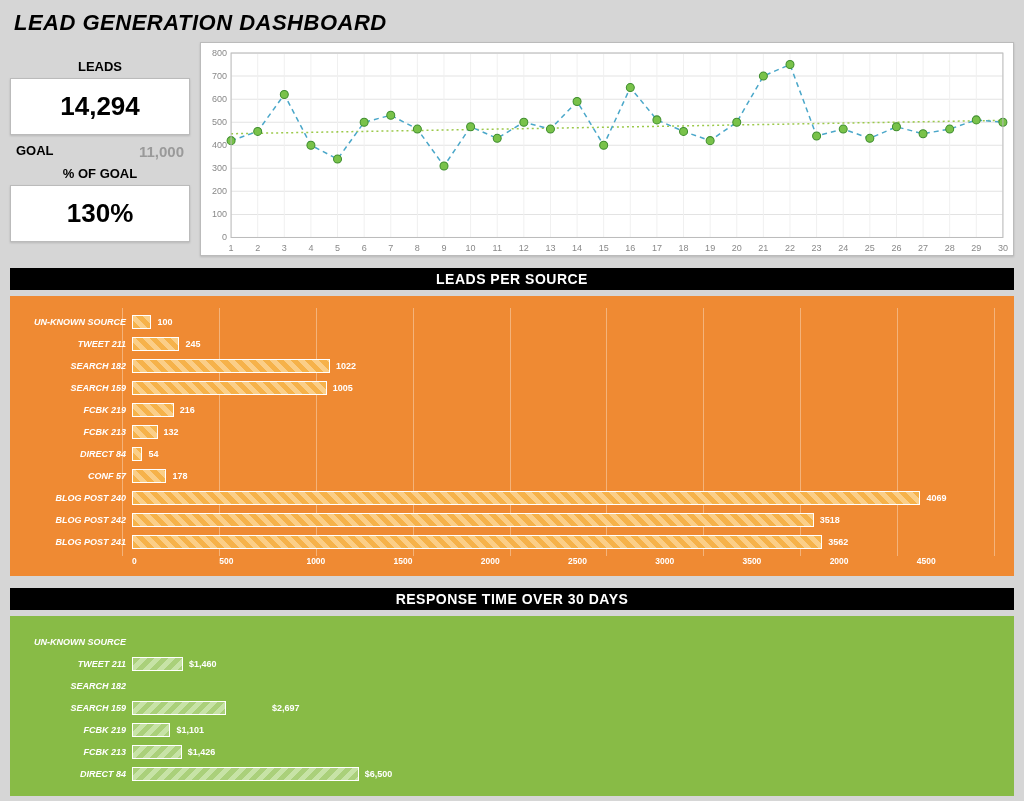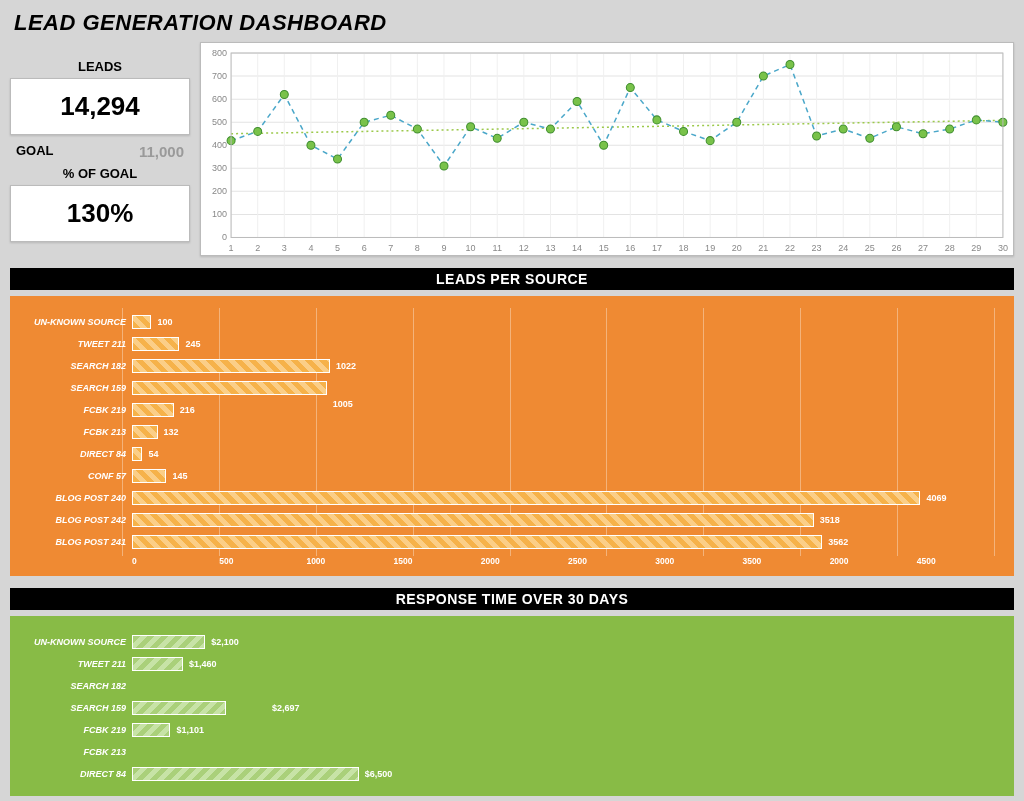--- a/index.html
+++ b/index.html
@@ -299,21 +299,21 @@
         <div class="hbar-cat">SEARCH 182</div>
         <div class="hbar-track">
           <div class="hbar-bar orange-bar" style="width: 22.7111%;"></div>
           <div class="hbar-val" style="left: calc(22.7111% + 6px);">1022</div>
         </div>
       </div>
       <div class="hbar-row">
         <div class="hbar-cat">SEARCH 159</div>
         <div class="hbar-track">
           <div class="hbar-bar orange-bar" style="width: 22.3333%;"></div>
-          <div class="hbar-val" style="left: calc(22.3333% + 6px); margin-top: 16px;">1005</div>
+          <div class="hbar-val" style="left: calc(22.3333% + 6px);">1005</div>
         </div>
       </div>
       <div class="hbar-row">
         <div class="hbar-cat">FCBK 219</div>
         <div class="hbar-track">
           <div class="hbar-bar orange-bar" style="width: 4.8%;"></div>
           <div class="hbar-val" style="left: calc(4.8% + 6px);">216</div>
         </div>
       </div>
       <div class="hbar-row">
@@ -327,21 +327,21 @@
         <div class="hbar-cat">DIRECT 84</div>
         <div class="hbar-track">
           <div class="hbar-bar orange-bar" style="width: 1.2%;"></div>
           <div class="hbar-val" style="left: calc(1.2% + 6px);">54</div>
         </div>
       </div>
       <div class="hbar-row">
         <div class="hbar-cat">CONF 57</div>
         <div class="hbar-track">
           <div class="hbar-bar orange-bar" style="width: 3.95556%;"></div>
-          <div class="hbar-val" style="left: calc(3.95556% + 6px);">145</div>
+          <div class="hbar-val" style="left: calc(3.95556% + 6px);">178</div>
         </div>
       </div>
       <div class="hbar-row">
         <div class="hbar-cat">BLOG POST 240</div>
         <div class="hbar-track">
           <div class="hbar-bar orange-bar" style="width: 90.4222%;"></div>
           <div class="hbar-val" style="left: calc(90.4222% + 6px);">4069</div>
         </div>
       </div>
       <div class="hbar-row">
@@ -369,24 +369,20 @@
         <div class="x-tick" style="width: 96.8889px;">3500</div>
         <div class="x-tick" style="width: 96.8889px;">2000</div>
         <div class="x-tick" style="width: 96.8889px;">4500</div>
       </div>
     </div>
 
   <div class="section-header">RESPONSE TIME OVER 30 DAYS</div>
   <div class="panel-green" id="panel-green">
       <div class="hbar-row">
         <div class="hbar-cat">UN-KNOWN SOURCE</div>
-        <div class="hbar-track">
-          <div class="hbar-bar green-bar" style="width: 8.4%;"></div>
-          <div class="hbar-val" style="left: calc(8.4% + 6px);">$2,100</div>
-        </div>
       </div>
       <div class="hbar-row">
         <div class="hbar-cat">TWEET 211</div>
         <div class="hbar-track">
           <div class="hbar-bar green-bar" style="width: 5.84%;"></div>
           <div class="hbar-val" style="left: calc(5.84% + 6px);">$1,460</div>
         </div>
       </div>
       <div class="hbar-row">
         <div class="hbar-cat">SEARCH 182</div>
@@ -400,20 +396,24 @@
       </div>
       <div class="hbar-row">
         <div class="hbar-cat">FCBK 219</div>
         <div class="hbar-track">
           <div class="hbar-bar green-bar" style="width: 4.404%;"></div>
           <div class="hbar-val" style="left: calc(4.404% + 6px);">$1,101</div>
         </div>
       </div>
       <div class="hbar-row">
         <div class="hbar-cat">FCBK 213</div>
+        <div class="hbar-track">
+          <div class="hbar-bar green-bar" style="width: 5.704%;"></div>
+          <div class="hbar-val" style="left: calc(5.704% + 6px);">$1,426</div>
+        </div>
       </div>
       <div class="hbar-row">
         <div class="hbar-cat">DIRECT 84</div>
         <div class="hbar-track">
           <div class="hbar-bar green-bar" style="width: 26%;"></div>
           <div class="hbar-val" style="left: calc(26% + 6px);">$6,500</div>
         </div>
       </div>
     </div>
 </div>

